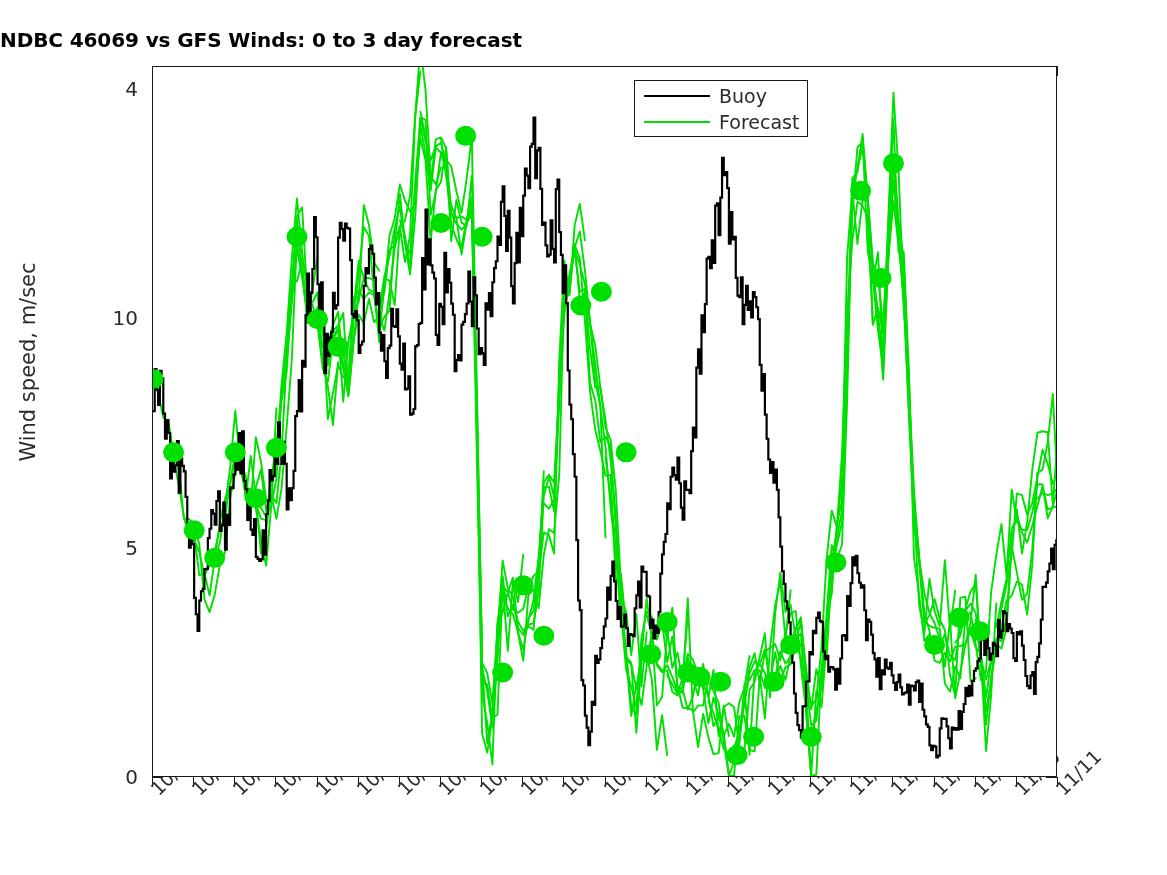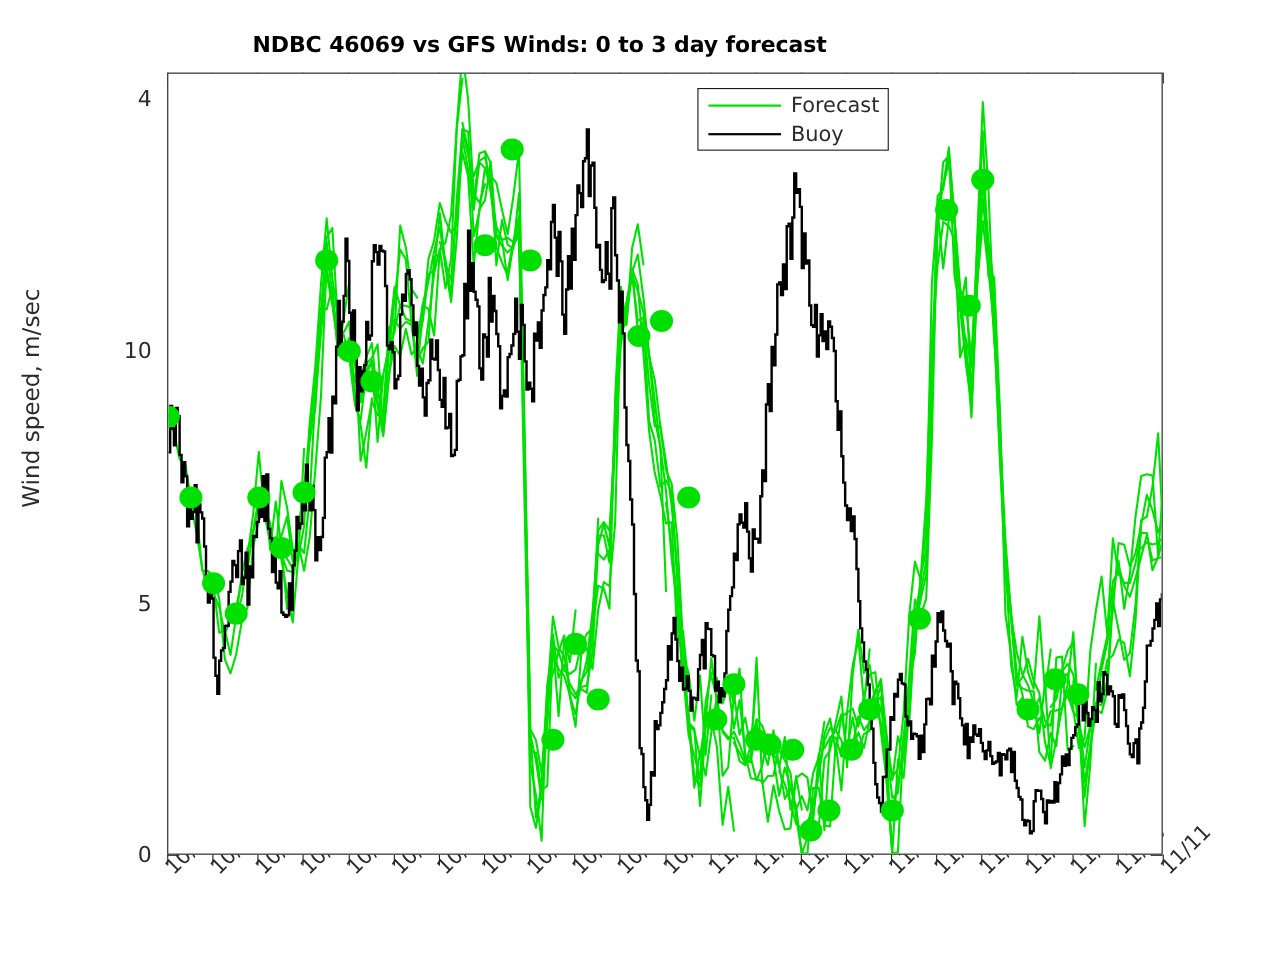--- a/index.html
+++ b/index.html
@@ -1,20 +1,20 @@
 <!DOCTYPE html>
 <html><head>
 <meta charset="utf-8">
 <style>
   html,body{margin:0;padding:0;background:#ffffff;}
   body{width:1167px;height:875px;font-family:"DejaVu Sans",sans-serif;overflow:hidden;}
   #figure{position:relative;width:1167px;height:875px;background:#fff;}
 
   #chart-title{
-    position:absolute;left:0;top:28px;width:981px;text-align:center;
+    position:absolute;left:0;top:28px;width:981px;
     font-family:"DejaVu Sans",sans-serif;font-size:20px;font-weight:bold;color:#000;
     letter-spacing:-0.1px;
   }
 
   
   #plot-area{
     position:absolute;left:152px;top:66px;width:905px;height:711px;
     border:1.4px solid #1a1a1a;box-sizing:border-box;background:#fff;overflow:hidden;
   }
   #plot-svg{position:absolute;left:0;top:0;width:905px;height:711px;display:block;}
@@ -241,22 +241,22 @@
           <ellipse cx="740.45" cy="96.33" rx="10.5" ry="10.0" fill="#00e000"></ellipse>
           <ellipse cx="781.59" cy="577.97" rx="10.5" ry="10.0" fill="#00e000"></ellipse>
           <ellipse cx="806.27" cy="550.45" rx="10.5" ry="10.0" fill="#00e000"></ellipse>
           <ellipse cx="826.84" cy="564.21" rx="10.5" ry="10.0" fill="#00e000"></ellipse>
         </g>
     </svg>
   </div>
 
   <div id="legend">
     <div class="legend-row">
+      <span class="legend-swatch buoy"></span>
+      <span class="legend-text">Buoy</span>
+    </div>
+    <div class="legend-row">
       <span class="legend-swatch forecast"></span>
       <span class="legend-text">Forecast</span>
     </div>
-    <div class="legend-row">
-      <span class="legend-swatch buoy"></span>
-      <span class="legend-text">Buoy</span>
-    </div>
   </div>
 
 </div>
 
 </body></html>

